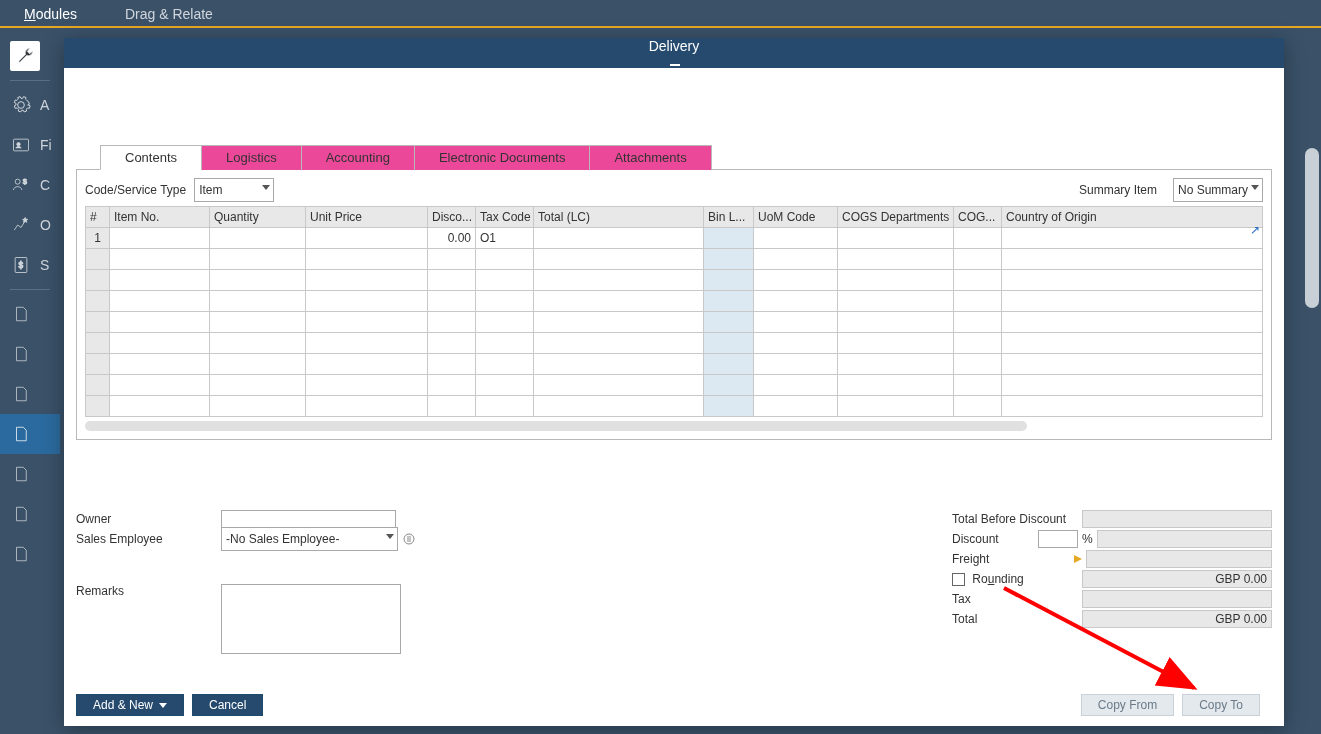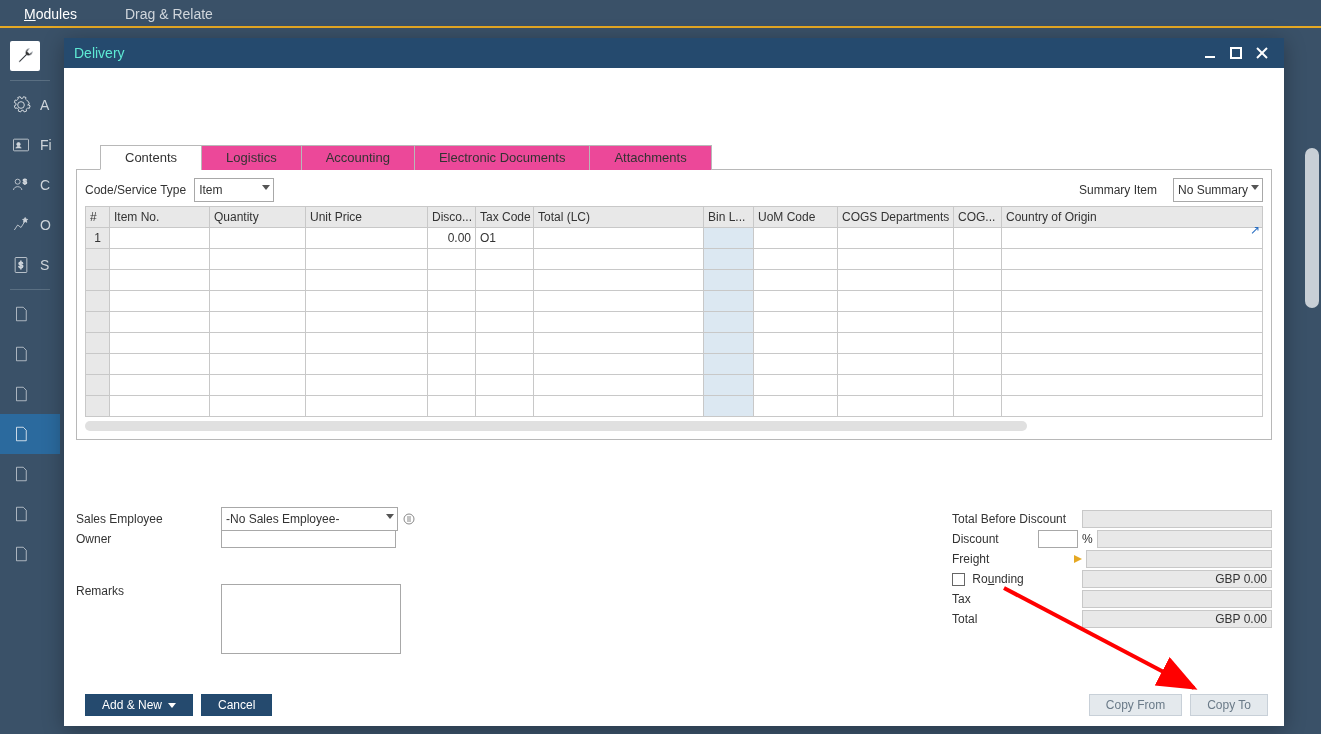--- a/index.html
+++ b/index.html
@@ -85,25 +85,26 @@
     left: 64px;
     top: 38px;
     width: 1220px;
     height: 688px;
     background: #fff;
     box-shadow: 0 4px 20px rgba(0,0,0,0.3);
   }
   .titlebar {
     height: 30px;
     background: #254a6e;
-    color: #5eead4;
+    color: #ffffff;
     display: flex;
     align-items: center;
     padding: 0 10px;
     font-size: 14px;
+    flex-direction: column;
   }
   .titlebar .spacer { flex: 1; }
   .titlebar .tb-btn {
     width: 24px;
     height: 24px;
     display: flex;
     align-items: center;
     justify-content: center;
     cursor: pointer;
     margin-left: 2px;
@@ -285,24 +286,23 @@
     border-top: 4px solid transparent;
     border-bottom: 4px solid transparent;
     border-left: 8px solid #e5a823;
     margin-left: 4px;
   }
 
   .footer {
     position: absolute;
     bottom: 10px;
     left: 12px;
-    right: 8px;
+    right: 16px;
     display: flex;
     align-items: flex-end;
-    margin-left: 9px;
   }
   .btn {
     height: 22px;
     padding: 0 16px;
     border: 1px solid #1f4a70;
     cursor: pointer;
     display: inline-flex;
     align-items: center;
     font-size: 12px;
     margin-right: 8px;
@@ -654,35 +654,35 @@
             </tr>
         </tbody>
       </table>
       <span class="expand-icon">↗</span>
       <div class="grid-scroll"></div>
     </div>
 
     <div class="midsection">
       <div class="midleft">
         <div class="fld">
+          <span class="flabel">Owner</span>
+          <input class="finput" style="width: 175px; flex: 0 0 auto;" value="">
+        </div>
+        <div class="fld">
           <span class="flabel">Sales Employee</span>
           <span class="select" style="flex:1">-No Sales Employee-</span>
           <span class="icon-btn">
             <svg width="12" height="12" viewBox="0 0 12 12">
                 <circle cx="6" cy="6" r="5" fill="none" stroke="#888"></circle>
                 <line x1="4" y1="6" x2="8" y2="6" stroke="#888"></line>
                 <line x1="4" y1="4" x2="8" y2="4" stroke="#888"></line>
                 <line x1="4" y1="8" x2="8" y2="8" stroke="#888"></line>
               </svg>
           </span>
         </div>
-        <div class="fld">
-          <span class="flabel">Owner</span>
-          <input class="finput" style="width: 175px; flex: 0 0 auto;" value="">
-        </div>
         <div class="remarks-row">
           <span class="flabel">Remarks</span>
           <textarea style=""></textarea>
         </div>
       </div>
 
       <div class="midright">
         <div class="fld">
           <span class="flabel">Total Before Discount</span>
           <span class="val"></span>

